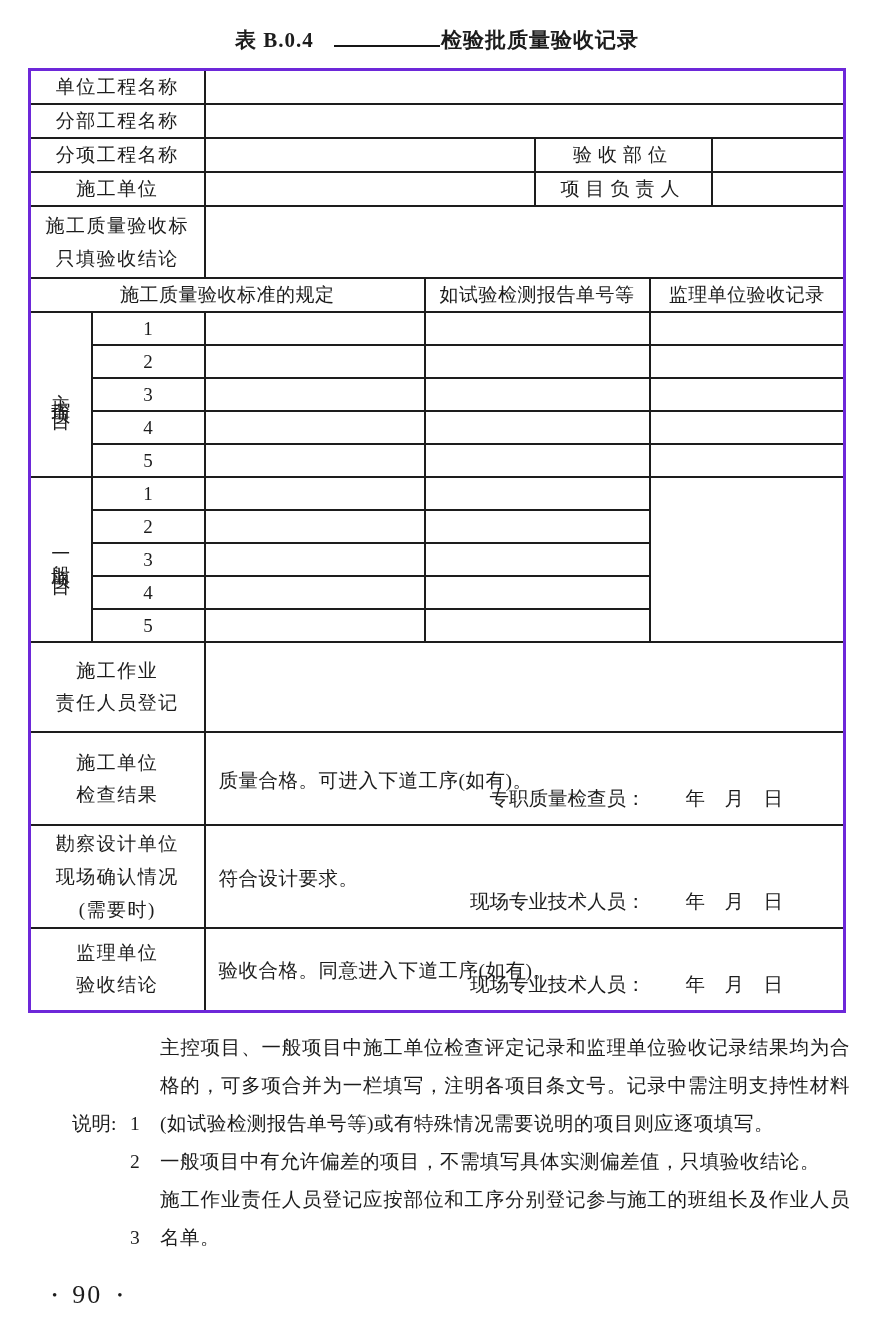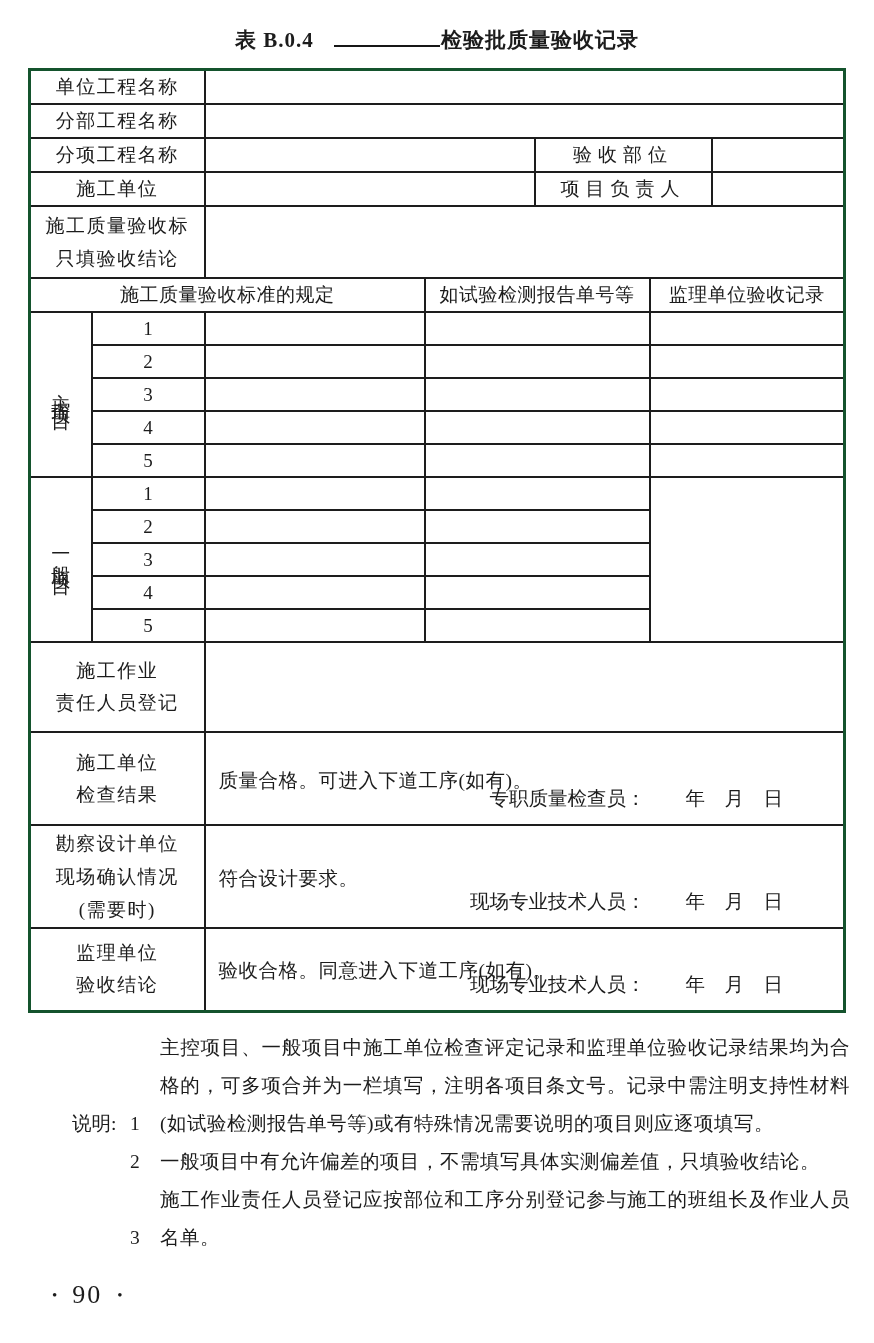--- a/index.html
+++ b/index.html
@@ -5,21 +5,21 @@
   * { margin:0; padding:0; box-sizing:border-box; }
   html,body { background:#ffffff; }
   .sheet {
     width:874px; height:1343px; background:#ffffff; position:relative;
     font-family:"Liberation Serif","DejaVu Serif",serif; color:#1c1c1c; overflow:hidden;
   }
   
   .title { padding-top:26px; text-align:center; font-size:21px; font-weight:bold; letter-spacing:1px; }
   .title .blank { display:inline-block; width:106px; height:1em; border-bottom:2px solid #161616; margin:0 1px 0 20px; vertical-align:baseline; }
   
-  table.form { width:815px; margin:14px auto 12px; border-collapse:collapse; table-layout:fixed; border:3px solid #14532d; }
+  table.form { width:815px; margin:14px auto 12px; border-collapse:collapse; table-layout:fixed; border:3px solid #6d28d9; }
   table.form td { border:2px solid #1d1d1d; font-size:19px; vertical-align:middle; overflow:hidden; }
   .h34 { height:34px; } .h72 { height:72px; } .h33 { height:33px; }
   .h90 { height:90px; } .h93 { height:93px; } .h103 { height:103px; } .h83 { height:83px; }
   td.lbl { text-align:center; letter-spacing:1.5px; line-height:32px; }
   td.lbl3 { line-height:33px; }
   td.sp { letter-spacing:6px; }
   td.hdr { text-align:center; letter-spacing:0.5px; }
   td.num { text-align:center; font-size:18px; font-family:"Liberation Serif","DejaVu Serif",serif; }
   td.vlab { text-align:center; }
   td.vlab .vtxt { writing-mode:vertical-lr; text-orientation:upright; display:inline-block; letter-spacing:7px; font-size:19px; }

